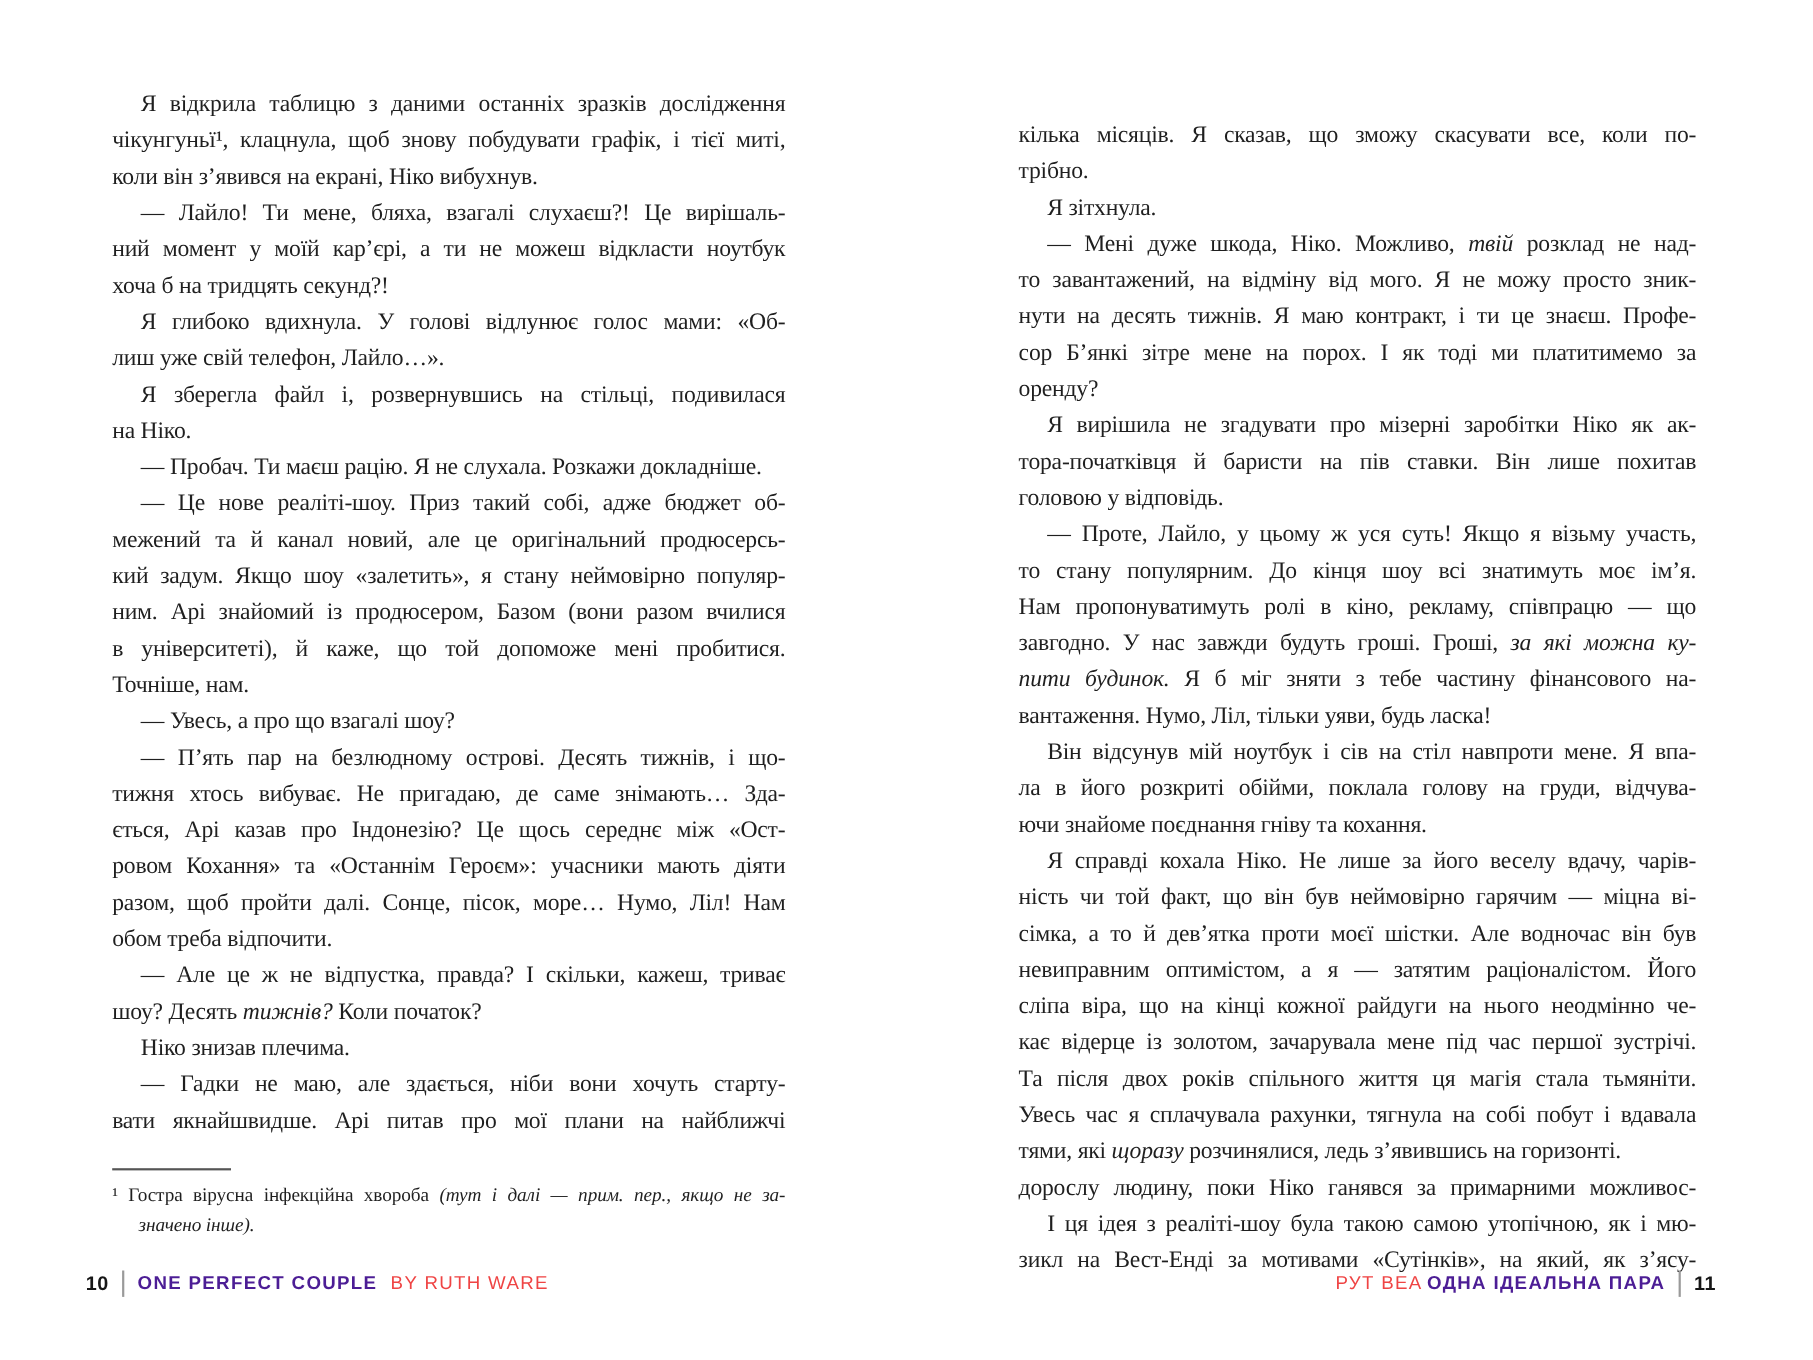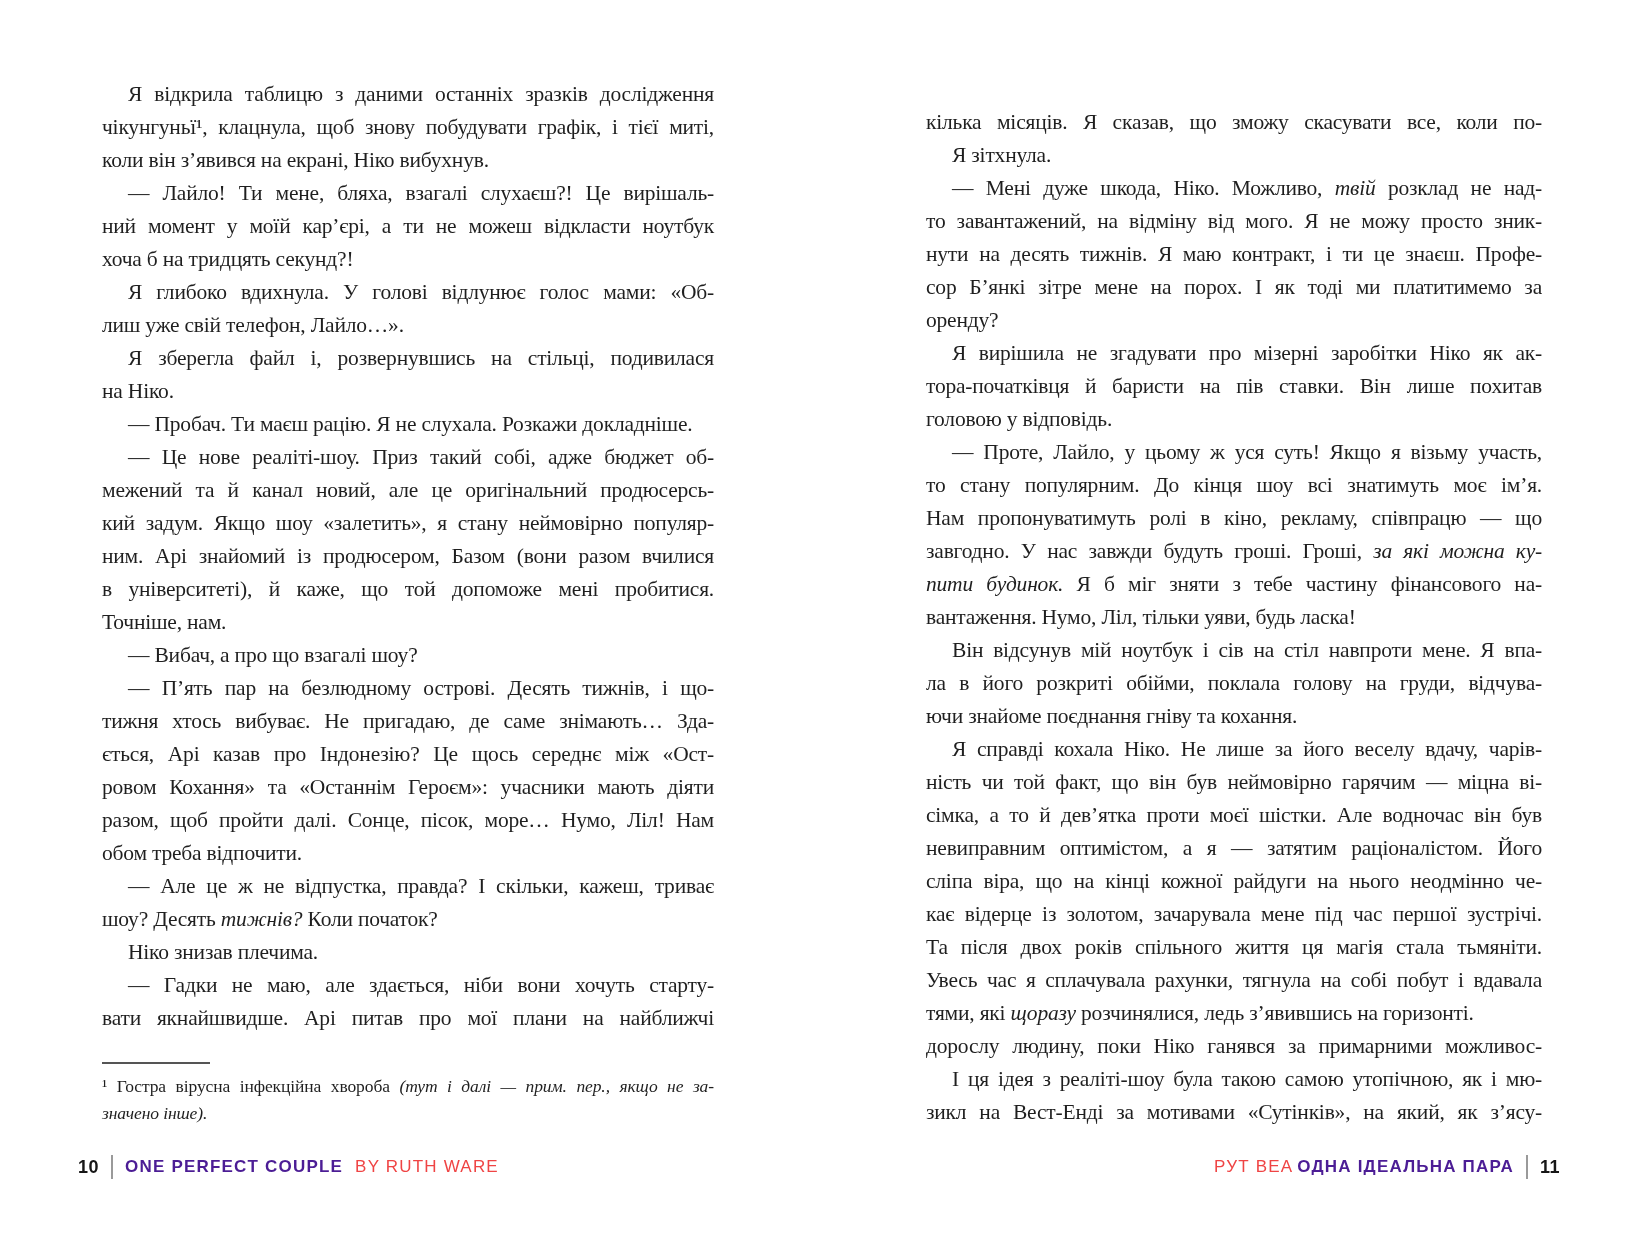--- a/index.html
+++ b/index.html
@@ -8,21 +8,21 @@
   .page-body{position:absolute;top:78px;font-size:21.5px;line-height:33px;letter-spacing:-0.2px;}
   #left-body{left:102px;width:612px;}
   #right-body{left:926px;width:616px;margin-top:28px;}
   .line{text-align:justify;text-align-last:justify;}
   .line.plast{text-align-last:left;}
   .line.ind{padding-left:26px;}
   .it{font-style:italic;}
   .footnote{position:absolute;left:102px;top:1062px;width:612px;font-size:17.5px;line-height:27px;letter-spacing:-0.1px;}
   .fn-rule{width:108px;border:none;border-top:2px solid #555;margin:0 0 9px 0;}
   .fline{text-align:justify;text-align-last:justify;}
-  .fline.plast{text-align-last:left;}
+  .fline.plast{text-align-last:left;margin-left:24px;}
   .footer{position:absolute;top:1153px;height:28px;display:flex;align-items:center;
           font-family:"Liberation Sans","DejaVu Sans",sans-serif;font-size:17px;letter-spacing:1.2px;}
   .footer-left{left:78px;}
   .footer-right{right:88px;}
   .pg{font-size:18px;font-weight:700;color:#161616;letter-spacing:0.5px;}
   .vbar{display:inline-block;width:2px;height:24px;background:#9a9a9a;margin:0 12px;}
   .ft-dark{font-weight:700;color:#4c1d95;white-space:nowrap;}
   .ft-gray{font-weight:400;color:#ef4444;white-space:nowrap;}
   .footer-left .ft-gray{margin-left:12px;}
   .footer-right .ft-dark{margin-left:4px;}
@@ -43,21 +43,21 @@
       <div class="line plast"><span>лиш уже свій телефон, Лайло…».</span></div>
       <div class="line ind"><span>Я зберегла файл і, розвернувшись на стільці, подивилася</span></div>
       <div class="line plast"><span>на Ніко.</span></div>
       <div class="line ind plast"><span>—  Пробач. Ти маєш рацію. Я не слухала. Розкажи докладніше.</span></div>
       <div class="line ind"><span>—  Це нове реаліті-шоу. Приз такий собі, адже бюджет об-</span></div>
       <div class="line"><span>межений та й канал новий, але це оригінальний продюсерсь-</span></div>
       <div class="line"><span>кий задум. Якщо шоу «залетить», я стану неймовірно популяр-</span></div>
       <div class="line"><span>ним. Арі знайомий із продюсером, Базом (вони разом вчилися</span></div>
       <div class="line"><span>в університеті), й каже, що той допоможе мені пробитися.</span></div>
       <div class="line plast"><span>Точніше, нам.</span></div>
-      <div class="line ind plast"><span>—  Вибач, а про що взагалі шоу?</span></div>
+      <div class="line ind plast"><span>—  Увесь, а про що взагалі шоу?</span></div>
       <div class="line ind"><span>—  П’ять пар на безлюдному острові. Десять тижнів, і що-</span></div>
       <div class="line"><span>тижня хтось вибуває. Не пригадаю, де саме знімають… Зда-</span></div>
       <div class="line"><span>ється, Арі казав про Індонезію? Це щось середнє між «Ост-</span></div>
       <div class="line"><span>ровом Кохання» та «Останнім Героєм»: учасники мають діяти</span></div>
       <div class="line"><span>разом, щоб пройти далі. Сонце, пісок, море… Нумо, Ліл! Нам</span></div>
       <div class="line plast"><span>обом треба відпочити.</span></div>
       <div class="line ind"><span>—  Але це ж не відпустка, правда? І скільки, кажеш, триває</span></div>
       <div class="line plast"><span>шоу? Десять </span><span class="it">тижнів?</span><span> Коли початок?</span></div>
       <div class="line ind plast"><span>Ніко знизав плечима.</span></div>
       <div class="line ind"><span>—  Гадки не маю, але здається, ніби вони хочуть старту-</span></div>
@@ -67,20 +67,21 @@
   <div class="footnote">
     <hr class="fn-rule">
     <div>
         <div class="fline"><span>¹ Гостра вірусна інфекційна хвороба </span><span class="it">(тут і далі — прим. пер., якщо не за-</span></div>
         <div class="fline plast"><span class="it">значено інше).</span></div>
       </div>
   </div>
 
   <div class="page-body" id="right-body">
       <div class="line"><span>кілька місяців. Я сказав, що зможу скасувати все, коли по-</span></div>
+      <div class="line plast"><span>трібно.</span></div>
       <div class="line ind plast"><span>Я зітхнула.</span></div>
       <div class="line ind"><span>—  Мені дуже шкода, Ніко. Можливо, </span><span class="it">твій</span><span> розклад не над-</span></div>
       <div class="line"><span>то завантажений, на відміну від мого. Я не можу просто зник-</span></div>
       <div class="line"><span>нути на десять тижнів. Я маю контракт, і ти це знаєш. Профе-</span></div>
       <div class="line"><span>сор Б’янкі зітре мене на порох. І як тоді ми платитимемо за</span></div>
       <div class="line plast"><span>оренду?</span></div>
       <div class="line ind"><span>Я вирішила не згадувати про мізерні заробітки Ніко як ак-</span></div>
       <div class="line"><span>тора-початківця й баристи на пів ставки. Він лише похитав</span></div>
       <div class="line plast"><span>головою у відповідь.</span></div>
       <div class="line ind"><span>—  Проте, Лайло, у цьому ж уся суть! Якщо я візьму участь,</span></div>

